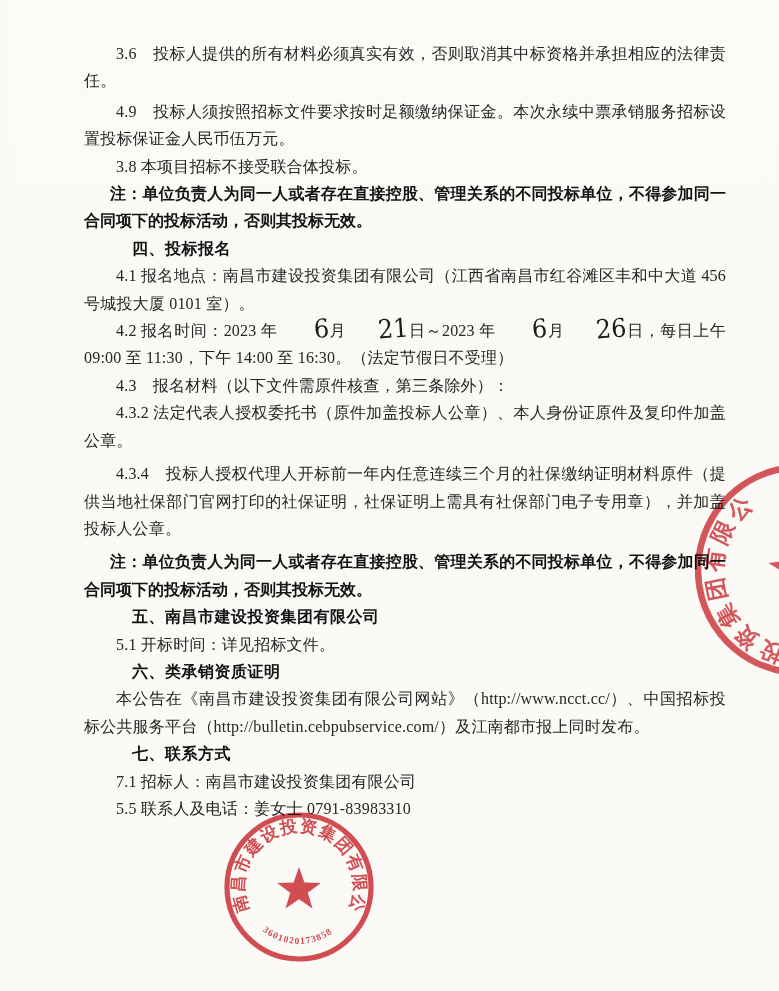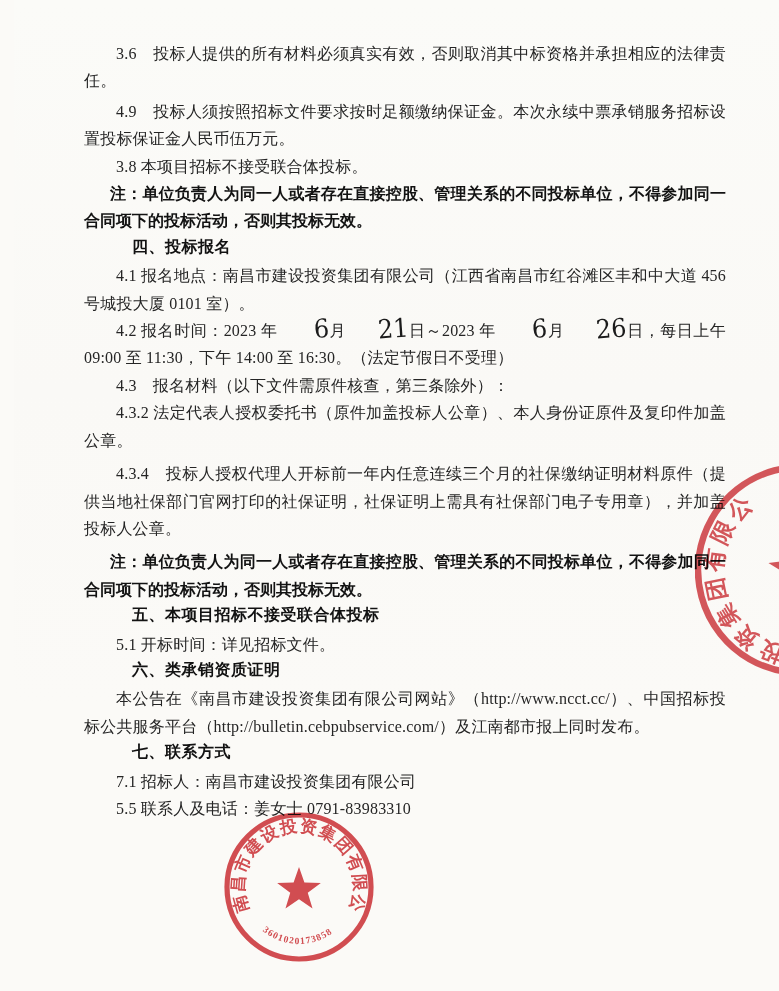--- a/index.html
+++ b/index.html
@@ -26,21 +26,21 @@
   }
   .content p { margin: 0; text-indent: 32px; }
   .content p.note {
     font-family: "Liberation Sans", "DejaVu Sans", sans-serif;
     font-weight: 700;
     color: #121212;
     text-indent: 26px;
     letter-spacing: 0;
   }
   .content p.heading {
-    font-family: Liberation Mono, monospace;
+    font-family: Liberation Serif, serif;
     font-weight: 700;
     color: #121212;
     text-indent: 48px;
     letter-spacing: 0.5px;
   }
   .mt1 { margin-top: 3px !important; }
   .mt2 { margin-top: 6px !important; }
   .hand {
     display: inline-block;
     font-family: "DejaVu Serif", serif;
@@ -80,21 +80,21 @@
     <p class="mt1">4.9　投标人须按照招标文件要求按时足额缴纳保证金。本次永续中票承销服务招标设置投标保证金人民币伍万元。</p>
     <p>3.8 本项目招标不接受联合体投标。</p>
     <p class="note">注：单位负责人为同一人或者存在直接控股、管理关系的不同投标单位，不得参加同一合同项下的投标活动，否则其投标无效。</p>
     <p class="heading">四、投标报名</p>
     <p>4.1 报名地点：南昌市建设投资集团有限公司（江西省南昌市红谷滩区丰和中大道 456 号城投大厦 0101 室）。</p>
     <p><span>4.2 报名时间：2023 年 </span><span class="hand">6</span><span>月</span><span class="hand">21</span><span>日～2023 年 </span><span class="hand">6</span><span>月</span><span class="hand">26</span><span>日，每日上午 09:00 至 11:30，下午 14:00 至 16:30。（法定节假日不受理）</span></p>
     <p>4.3　报名材料（以下文件需原件核查，第三条除外）：</p>
     <p>4.3.2 法定代表人授权委托书（原件加盖投标人公章）、本人身份证原件及复印件加盖公章。</p>
     <p class="mt2">4.3.4　投标人授权代理人开标前一年内任意连续三个月的社保缴纳证明材料原件（提供当地社保部门官网打印的社保证明，社保证明上需具有社保部门电子专用章），并加盖投标人公章。</p>
     <p class="note mt2">注：单位负责人为同一人或者存在直接控股、管理关系的不同投标单位，不得参加同一合同项下的投标活动，否则其投标无效。</p>
-    <p class="heading">五、本项目招标不接受联合体投标</p>
+    <p class="heading">五、南昌市建设投资集团有限公司</p>
     <p>5.1 开标时间：详见招标文件。</p>
     <p class="heading">六、类承销资质证明</p>
     <p>本公告在《南昌市建设投资集团有限公司网站》（http://www.ncct.cc/）、中国招标投标公共服务平台（http://bulletin.cebpubservice.com/）及江南都市报上同时发布。</p>
     <p class="heading">七、联系方式</p>
     <p>7.1 招标人：南昌市建设投资集团有限公司</p>
     <p>5.5 联系人及电话：姜女士 0791-83983310</p>
   </div>
 
   <svg class="seal-main" width="156" height="156" viewBox="0 0 156 156">
     <defs>

